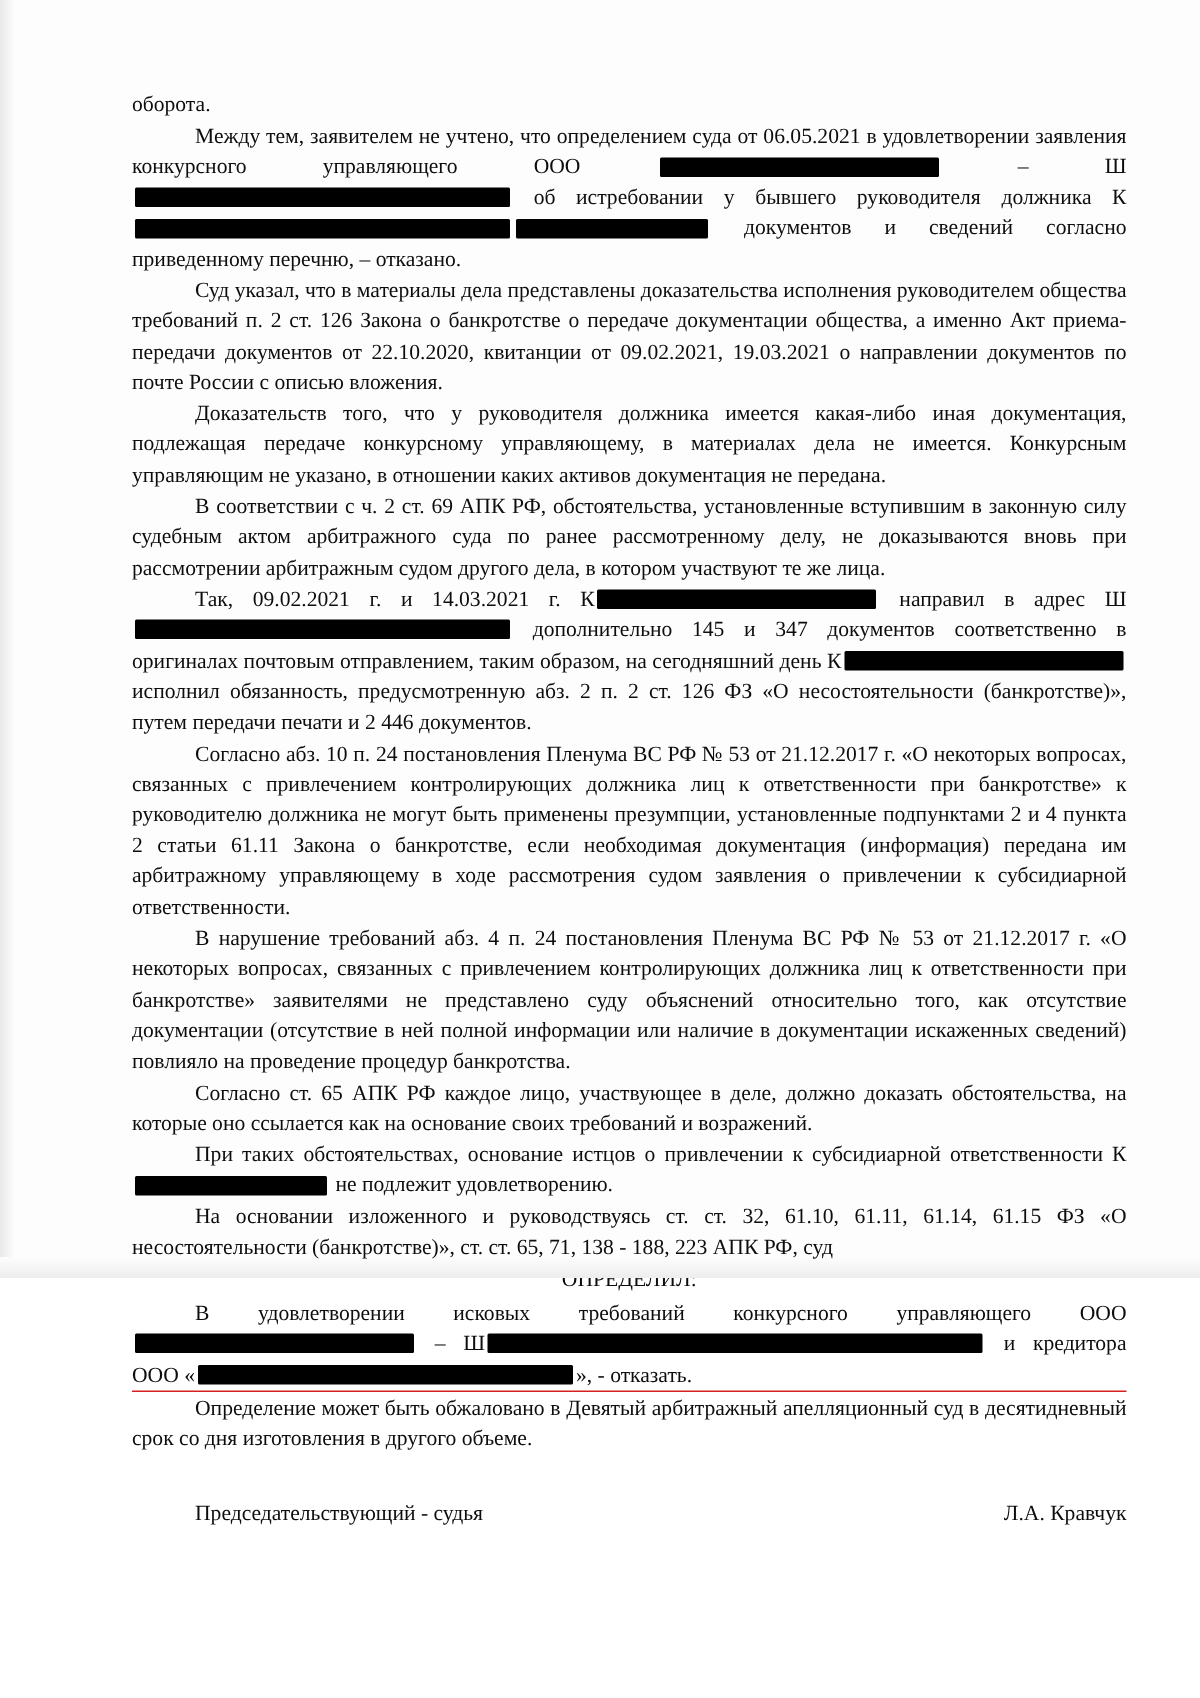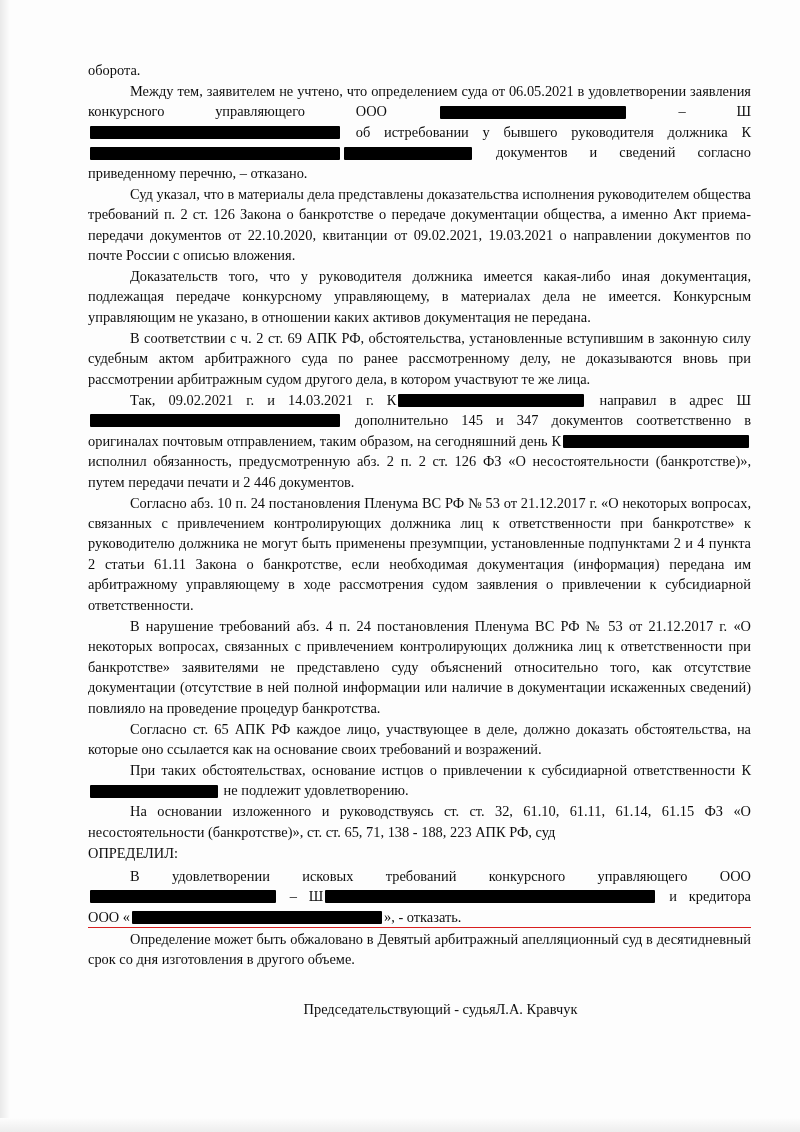--- a/index.html
+++ b/index.html
@@ -11,21 +11,21 @@
     width: 800px;
     height: 1132px;
     font-family: "Liberation Serif", "DejaVu Serif", serif;
     color: #111111;
     position: relative;
     overflow: hidden;
   }
   .page {
     position: relative;
     width: 800px;
-    height: 1132px;
+    height: 852px;
     background: #fdfdfd;
     box-sizing: border-box;
     padding: 60px 49px 40px 88px;
   }
   .doc-body {
     font-size: 14.4px;
     line-height: 1.42;
     text-align: justify;
     text-justify: inter-word;
     color: #0d0d0d;
@@ -33,20 +33,21 @@
   p.para {
     margin: 0 0 0.5px 0;
     text-indent: 42px;
     position: relative;
   }
   p.para.noindent {
     text-indent: 0;
   }
   p.center {
     text-indent: 0;
+    text-align: center;
     margin: 1px 0 1px 0;
   }
   .redact {
     display: inline-block;
     background: #000000;
     vertical-align: middle;
     height: 13px;
     margin: 0 2px;
     border-radius: 1px;
     position: relative;
@@ -58,21 +59,21 @@
   .r-xxl{ width: 330px; }
   .underline-red {
     border-bottom: 1.6px solid #d81f1f;
   }
   .ruling-block {
     margin-top: 2px;
   }
   .sig-row {
     margin-top: 30px;
     display: flex;
-    justify-content: center;
+    justify-content: space-between;
     align-items: baseline;
     text-indent: 0;
   }
   .sig-left {
     padding-left: 42px;
     flex: 0 0 auto;
   }
   .sig-right {
     flex: 0 0 auto;
     white-space: nowrap;

